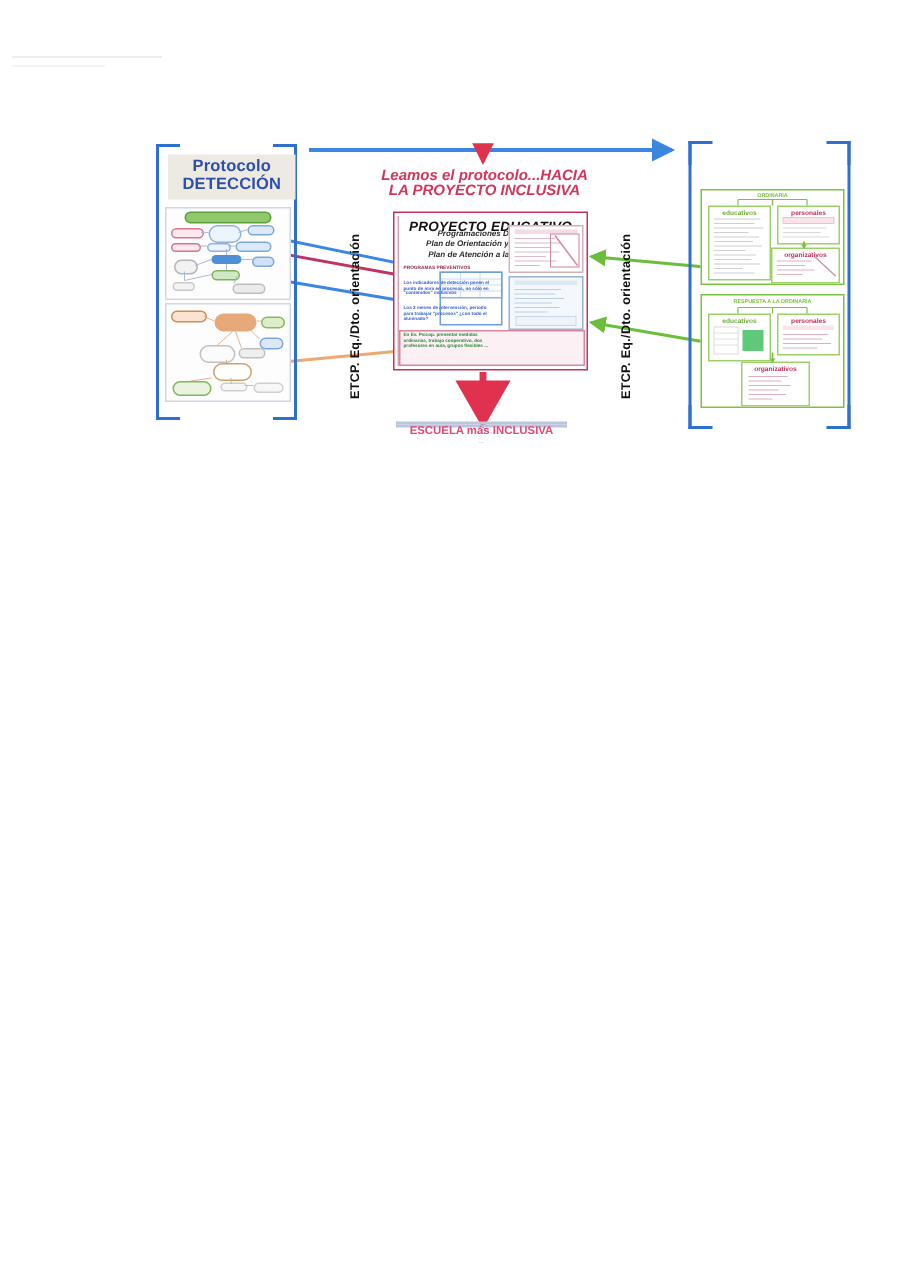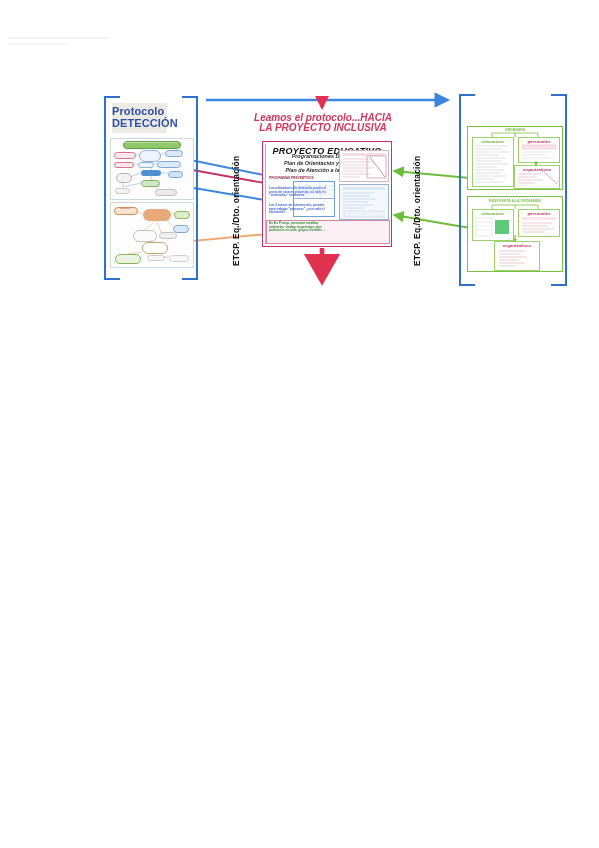--- a/index.html
+++ b/index.html
@@ -11,22 +11,22 @@
   
   #left-panel{left:104px;top:96px;width:94px;height:184px;}
   #left-panel .cnr{border-color:#2f6fd0;border-style:solid;border-width:0;}
   #left-panel .tl{left:0;top:0;border-left-width:2px;border-top-width:2px;}
   #left-panel .tr{right:0;top:0;border-right-width:2px;border-top-width:2px;}
   #left-panel .bl{left:0;bottom:0;border-left-width:2px;border-bottom-width:2px;}
   #left-panel .br{right:0;bottom:0;border-right-width:2px;border-bottom-width:2px;}
   #left-panel .vline-l{position:absolute;left:0;top:0;bottom:0;width:2px;background:#2f6fd0;}
   #left-panel .vline-r{position:absolute;right:0;top:0;bottom:0;width:2px;background:#2f6fd0;}
 
-  .left-title{position:absolute;left:8px;top:7px;width:55px;background:#eceae2;
-      color:#2f4fa8;font-weight:bold;font-size:11px;line-height:11.5px;
+  .left-title{position:absolute;left:8px;top:7px;width:85px;background:#eceae2;
+      color:#2f4fa8;font-weight:bold;font-size:11px;line-height:11.5px;text-align:center;
       padding:3px 0 4px 0;letter-spacing:.1px;}
 
   
   .minicard{position:absolute;background:#fdfdfd;border:1px solid #cfd6e4;}
   .mm-el{position:absolute;border-radius:6px;}
   .tiny-txt{position:absolute;font-size:1.6px;line-height:2.1px;color:#3a3a3a;overflow:hidden;}
 
   
   .center-head{position:absolute;left:248px;top:113px;width:150px;text-align:center;
       color:#d2365c;font-style:italic;font-weight:bold;font-size:10px;line-height:10px;}
@@ -227,20 +227,28 @@
     </div>
     <div class="pe-box" style="left:76px;top:42px;width:48px;height:34px;border-color:#9ab3d2;background:#f4f8fd;">
       <svg width="48" height="34" style="position:absolute;left:0;top:0;">
         <rect x="3" y="2" width="42" height="3" fill="#dfe9f6"></rect>
         <path d="M3,8 H34 M3,11 H30 M3,14 H36 M3,17 H28 M3,20 H33 M3,23 H25" stroke="#b9cde6" stroke-width="0.7"></path>
         <rect x="4" y="26" width="40" height="6" fill="#eef3fa" stroke="#b9cde6" stroke-width="0.5"></rect>
       </svg>
     </div>
   </div>
 
+  <div class="escuela-box">
+    <div class="cnr tl"></div>
+    <div class="cnr tr"></div>
+    <div class="cnr bl"></div>
+    <div class="cnr br"></div>
+    <div class="escuela-txt">ESCUELA más INCLUSIVA</div>
+    <div style="position:absolute;left:0;right:0;top:10px;text-align:center;font-size:4px;color:#9aa6bb;">...</div>
+  </div>
 
   <div class="bracket-box" id="right-panel">
     <div class="vline-l"></div>
     <div class="vline-r"></div>
     <div class="cnr tl"></div>
     <div class="cnr tr"></div>
     <div class="cnr bl"></div>
     <div class="cnr br"></div>
 
 

